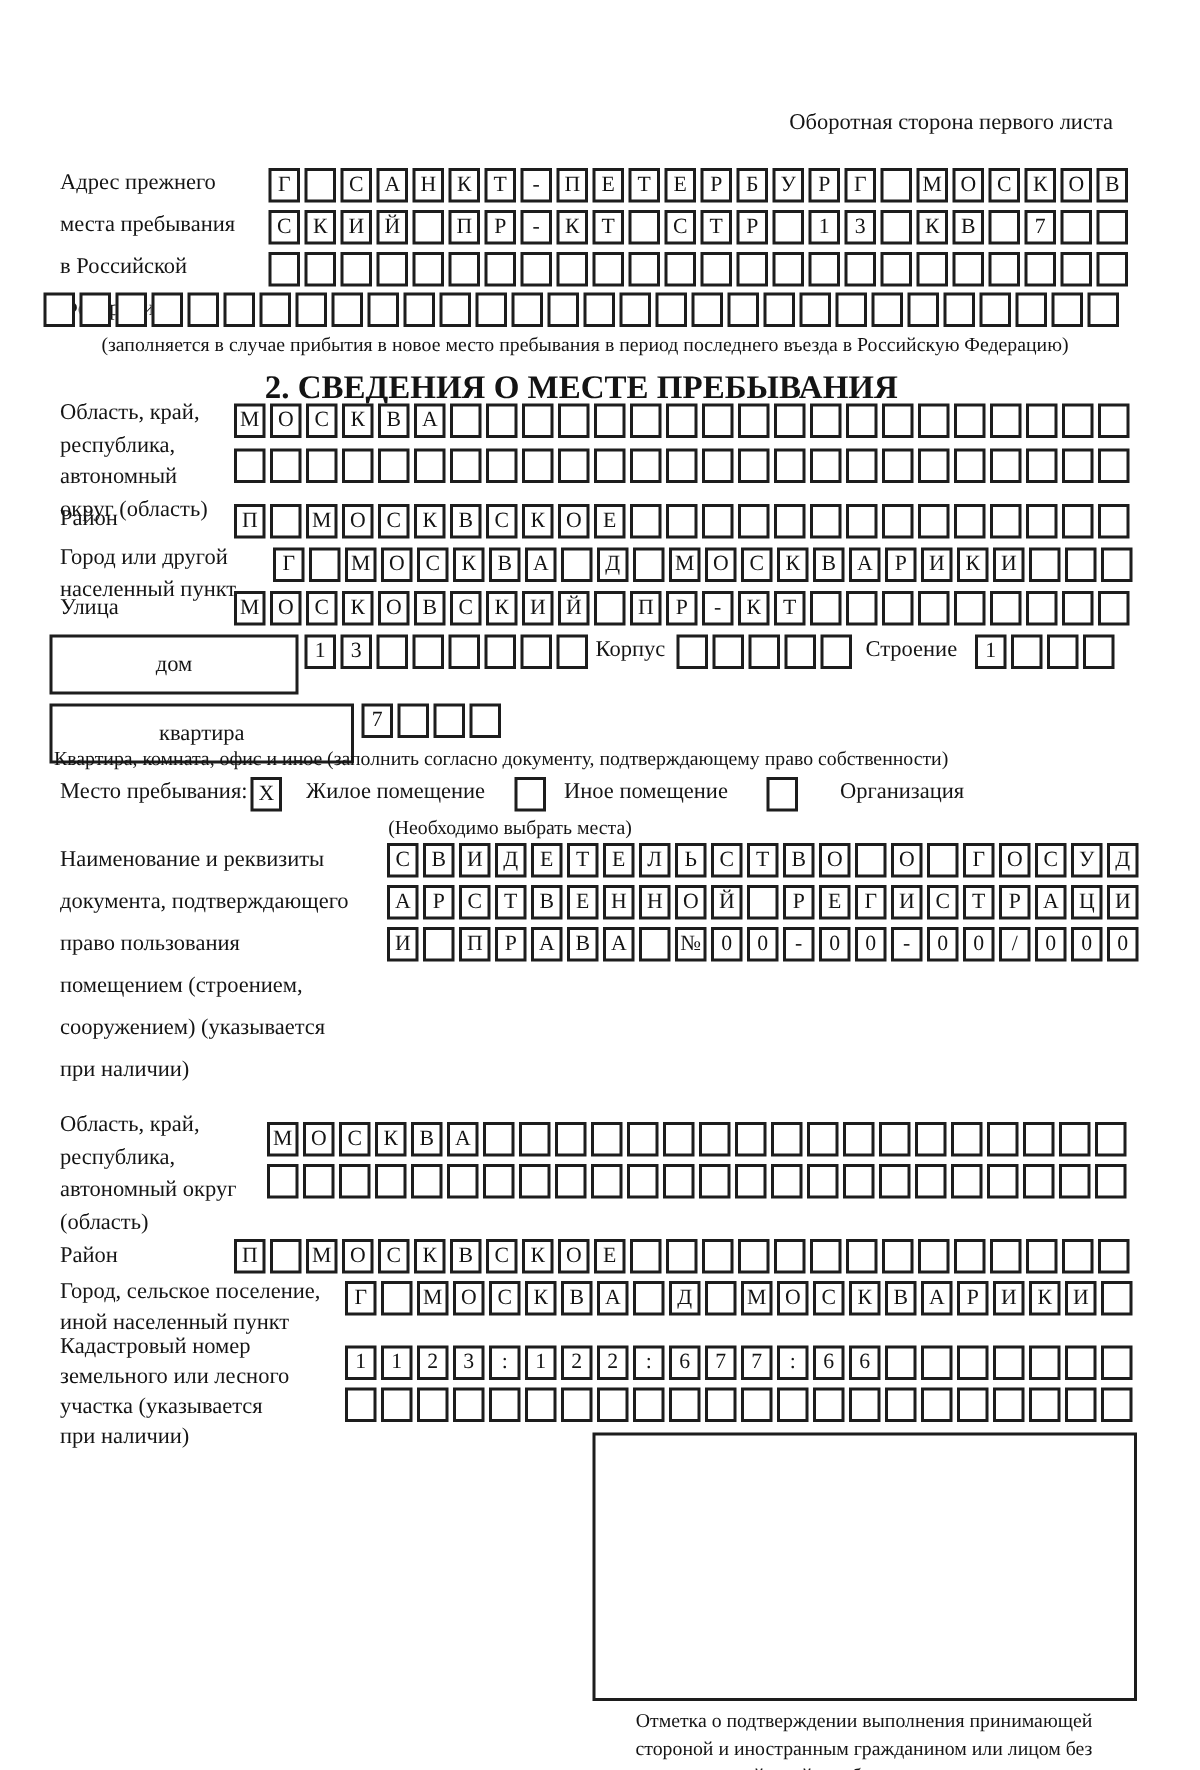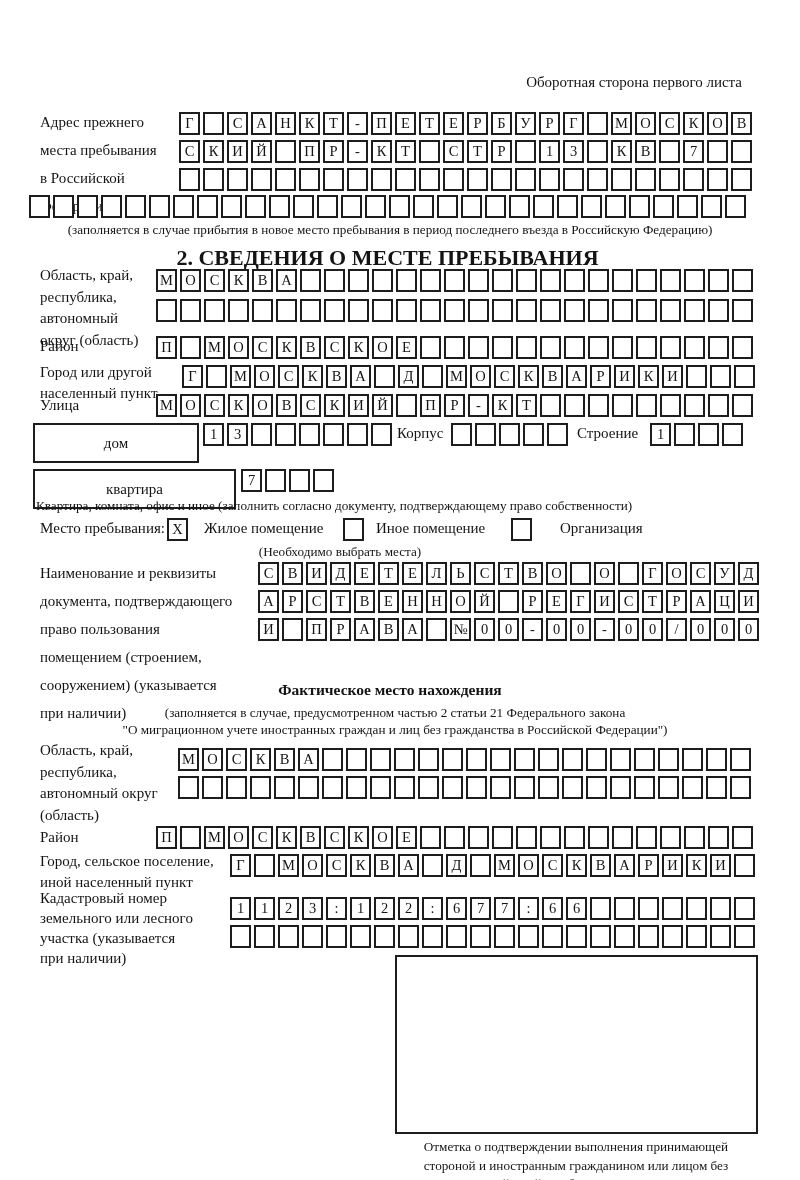--- a/index.html
+++ b/index.html
@@ -403,23 +403,20 @@
       <div class="cell">0</div>
       <div class="cell">-</div>
       <div class="cell">0</div>
       <div class="cell">0</div>
       <div class="cell">/</div>
       <div class="cell">0</div>
       <div class="cell">0</div>
       <div class="cell">0</div>
     </div>
 
-  <div class="ttl" style="left:0;top:633px;width:780px;font-size:15.5px;">Фактическое место нахождения</div>
-  <div class="cap cap-c" style="left:0;top:656px;width:790px;line-height:17px;">(заполняется в случае, предусмотренном частью 2 статьи 21 Федерального закона
-"О миграционном учете иностранных граждан и лиц без гражданства в Российской Федерации")</div>
 
   <div class="lbl" style="left:40px;top:692px;line-height:21.5px;">Область, край,
 республика,
 автономный округ
 (область)</div>
   <div class="cellrow" style="left:178px;top:700px;">
       <div class="cell">М</div>
       <div class="cell">О</div>
       <div class="cell">С</div>
       <div class="cell">К</div>

